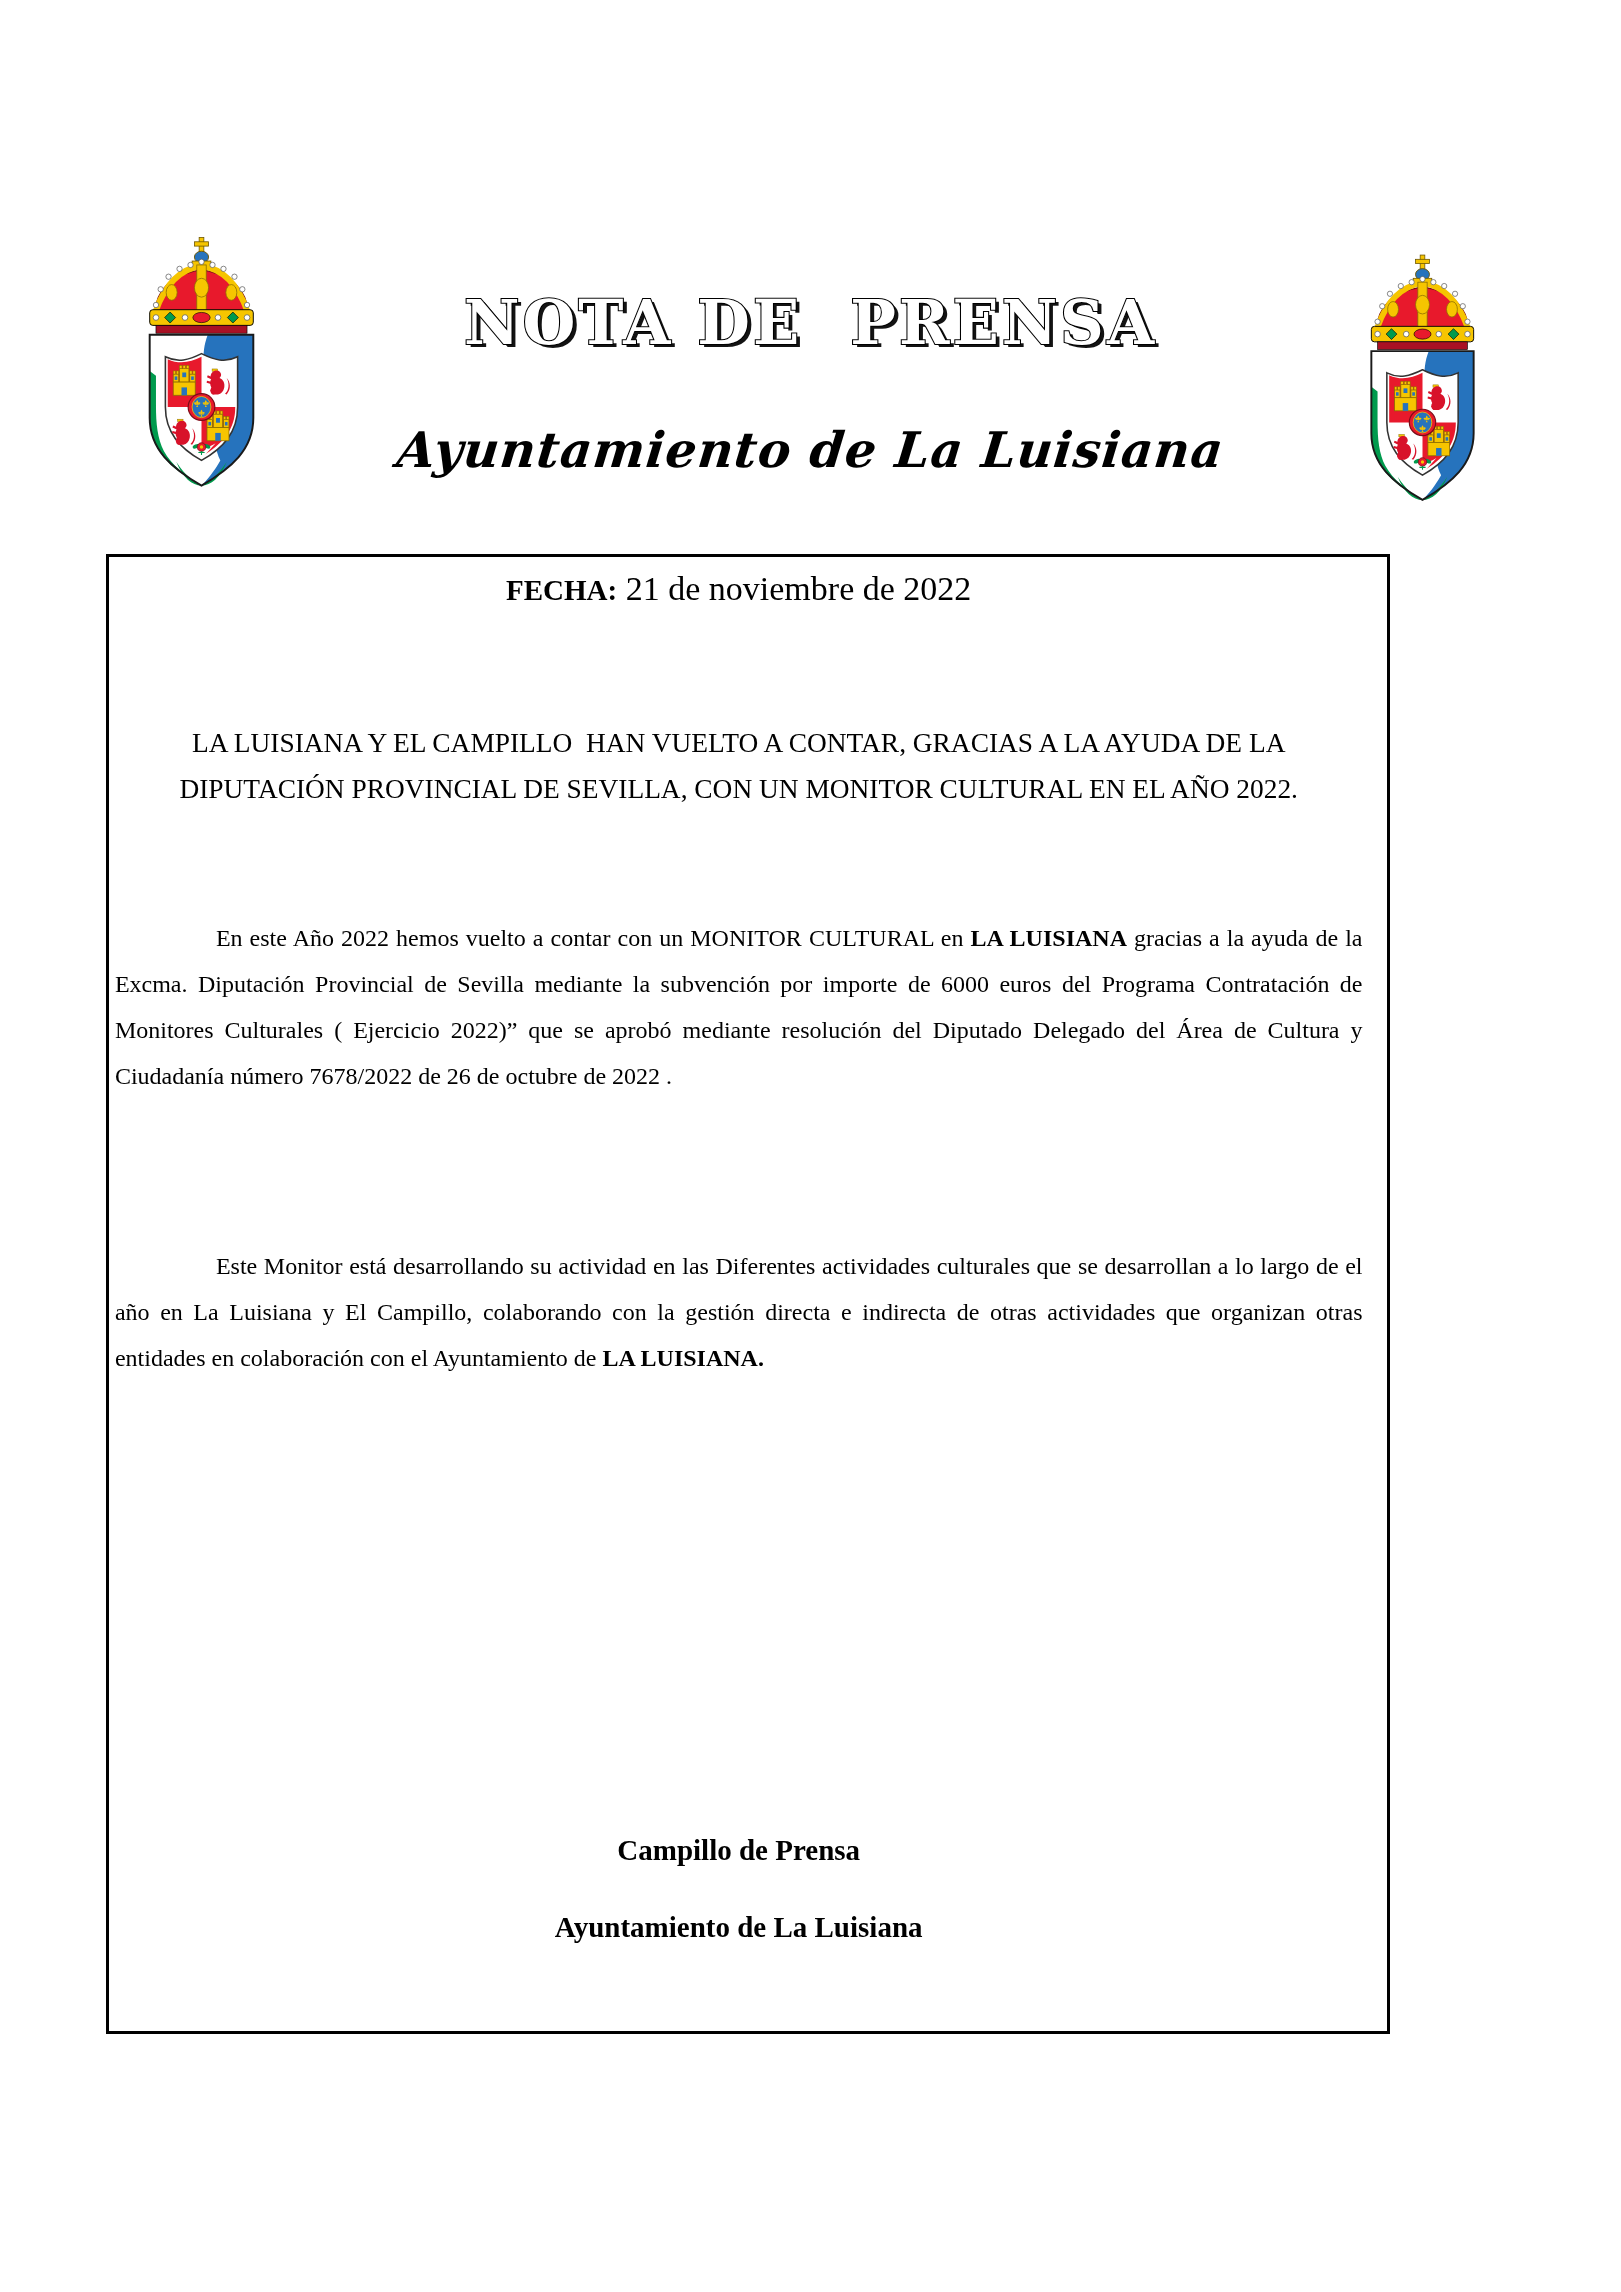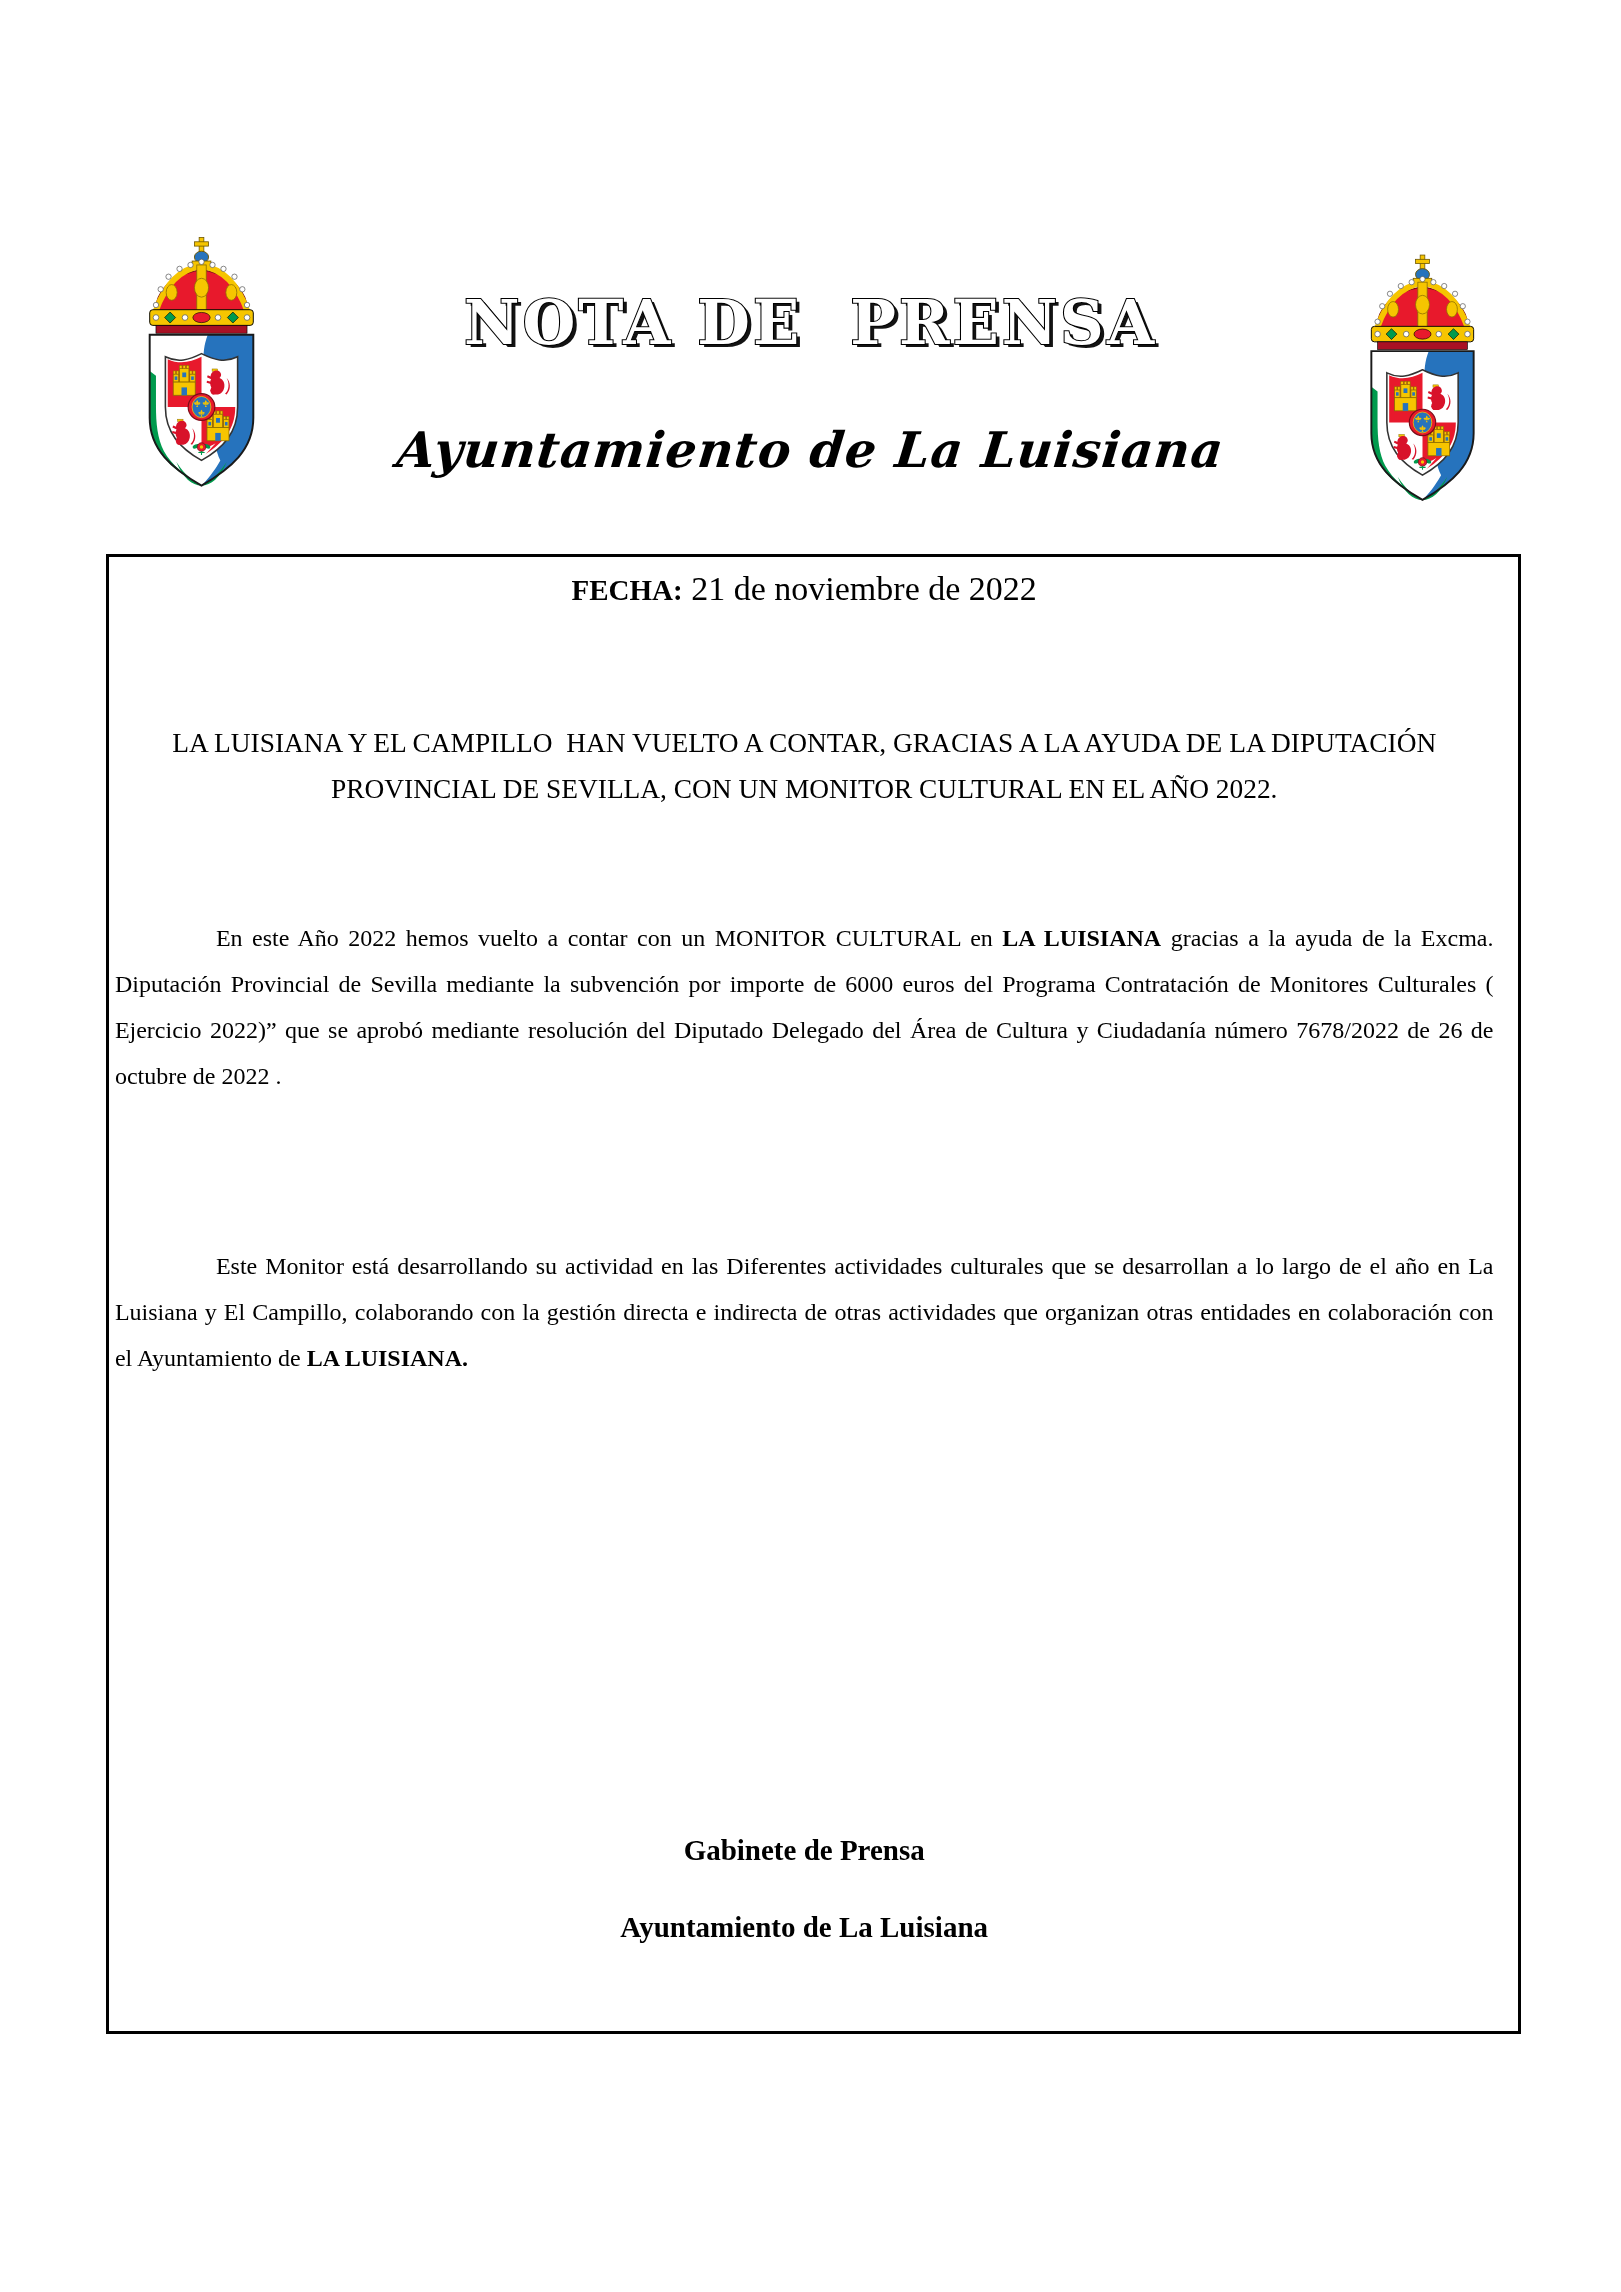--- a/index.html
+++ b/index.html
@@ -30,21 +30,21 @@
     position:absolute; left:0; top:421px; width:1621px;
     text-align:center;
     font-family:"DejaVu Serif",serif;
     font-style:italic; font-weight:bold;
     font-size:49px; letter-spacing:1px;
     transform:skewX(-6deg);
   }
 
   .doc-box {
     position:absolute; left:106px; top:554px;
-    width:1415px; height:1480px;
+    width:1284px; height:1480px;
     border:3.9px solid #000;
     box-sizing:border-box;
   }
   .doc-box > div { position:absolute; }
 
   .fecha { top:12.7px; left:5.9px; right:24.5px; text-align:center; }
   .fecha .lbl { font-weight:bold; font-size:29px; }
   .fecha .val { font-size:34px; }
 
   .headline {
@@ -213,17 +213,17 @@
   </div>
 
   <div class="bodypara para1">
     <span>En este Año 2022 hemos vuelto a contar con un MONITOR CULTURAL en </span><b>LA LUISIANA</b><span> gracias a la ayuda de la Excma. Diputación Provincial de Sevilla mediante la subvención por importe de 6000 euros del Programa Contratación de Monitores Culturales ( Ejercicio 2022)” que se aprobó mediante resolución del Diputado Delegado del Área de Cultura y Ciudadanía número 7678/2022 de 26 de octubre de 2022 .</span>
   </div>
 
   <div class="bodypara para2">
     <span>Este Monitor está desarrollando su actividad en las Diferentes actividades culturales que se desarrollan a lo largo de el año en La Luisiana y El Campillo, colaborando con la gestión directa e indirecta de otras actividades que organizan otras entidades en colaboración con el Ayuntamiento de </span><b>LA LUISIANA.</b>
   </div>
 
-  <div class="footline foot1">Gabinete de Prensa</div>
+  <div class="footline foot1">Campillo de Prensa</div>
   <div class="footline foot2">Ayuntamiento de La Luisiana</div>
 
 </div>
 
 
 </body></html>

